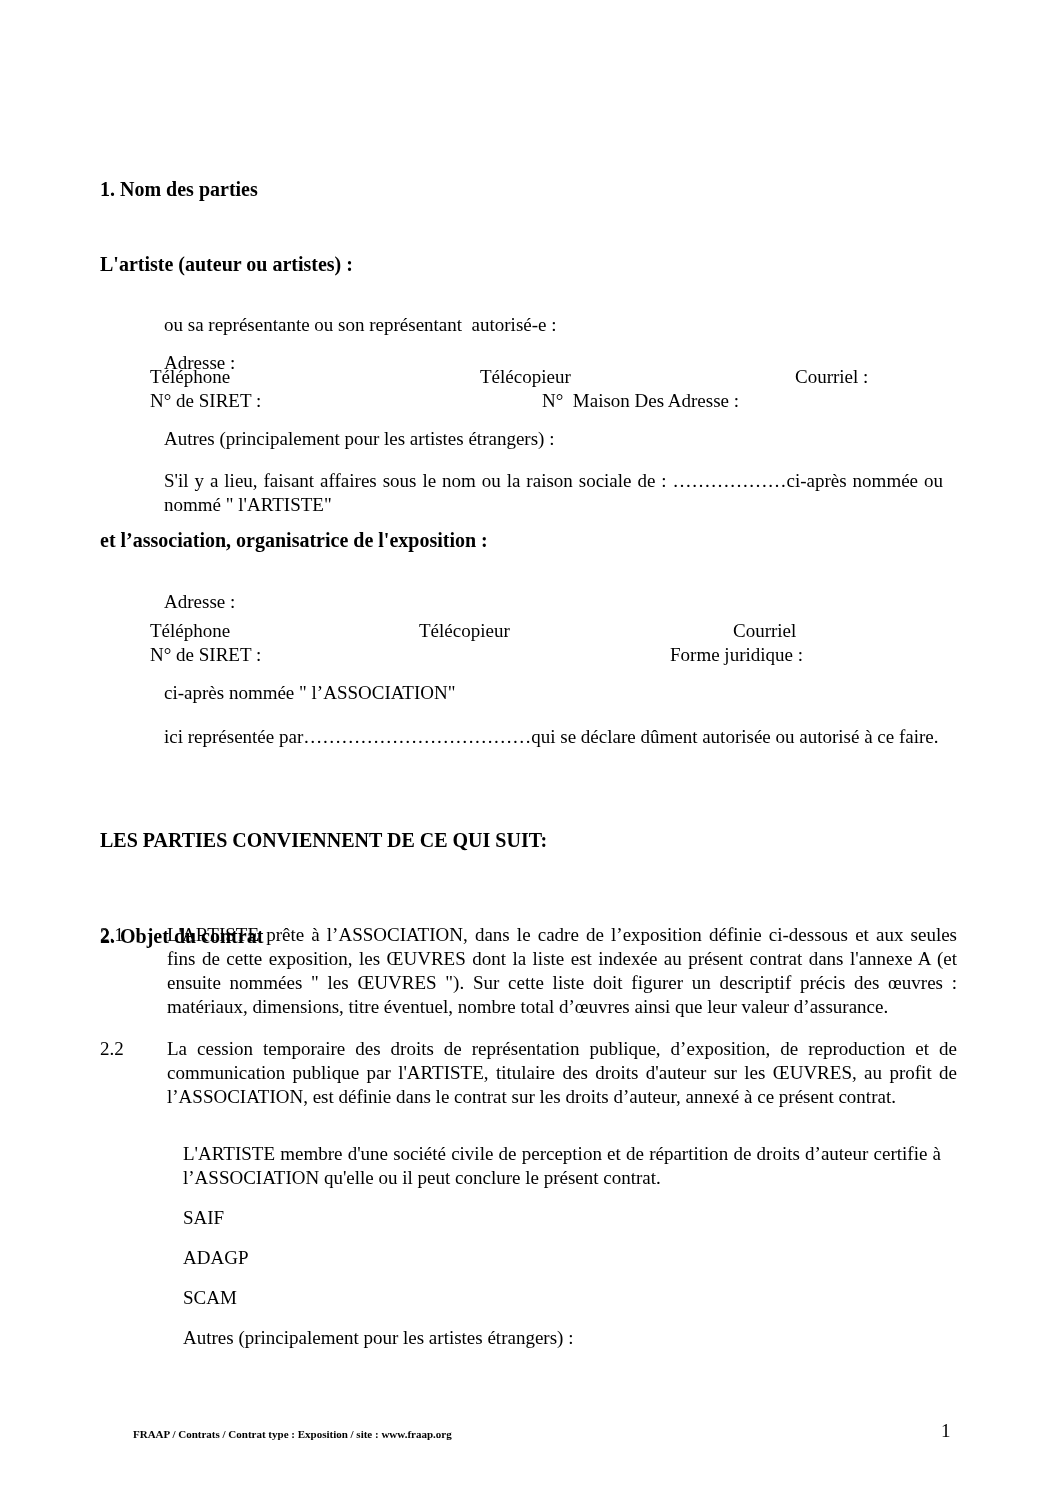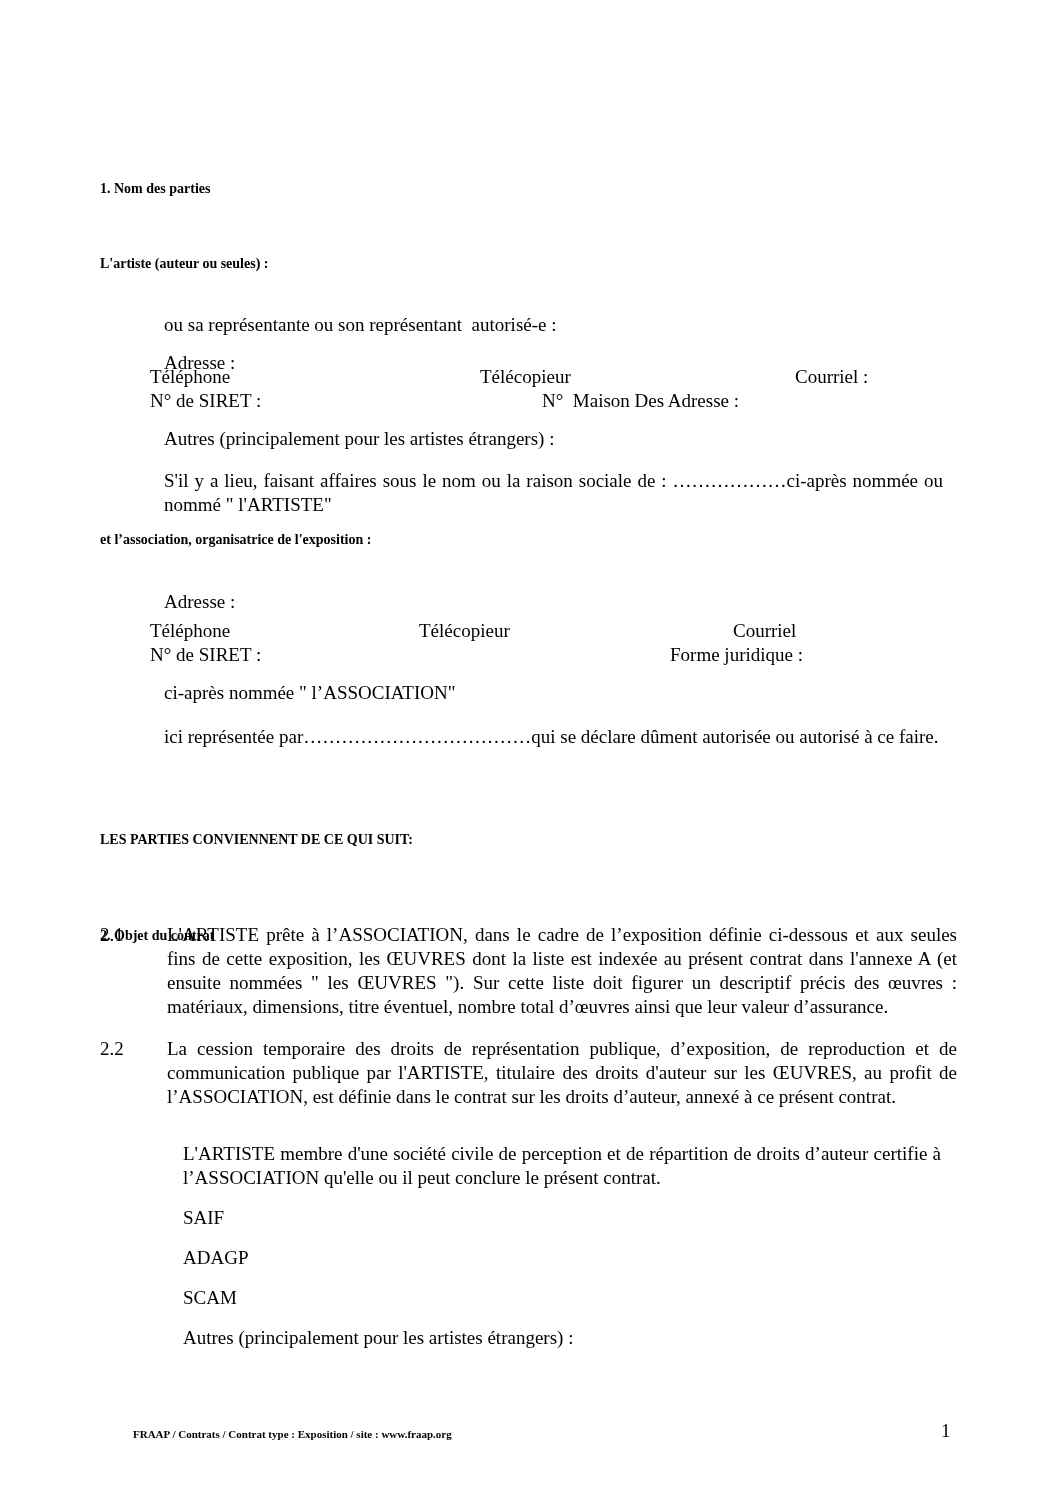--- a/index.html
+++ b/index.html
@@ -16,21 +16,21 @@
   }
   .abs { position: absolute; }
   .title {
     left: 0; top: 70px; width: 100%;
     text-align: center;
     font-size: 24px; font-weight: bold; line-height: 30px;
     letter-spacing: 0.5px;
   }
   .heading {
     left: 100px;
-    font-size: 14px; font-weight: bold; line-height: 26px;
+    font-size: 20px; font-weight: bold; line-height: 26px;
     white-space: pre;
   }
   .lines p, .para p { margin: 14px; }
   .lines p { white-space: pre-wrap; }
   .para { text-align: justify; }
   .tabrow { left: 150px; height: 24px; width: 860px; }
   .tabrow .tab { position: absolute; top: 0; white-space: pre; }
   .clause { left: 100px; width: 857px; }
   .clause .num { position: absolute; left: 0; top: 0; }
   .clause .body { margin-left: 67px; width: 790px; text-align: justify; }
@@ -45,21 +45,21 @@
   .page-number { left: 941px; top: 1419px; font-size: 19px; }
 </style>
 </head>
 <body>
 
 <div class="page">
 
 
   <div class="abs heading" style="top:176px">1. Nom des parties</div>
 
-  <div class="abs heading" style="top:251px">L'artiste (auteur ou seules) :</div>
+  <div class="abs heading" style="top:251px">L'artiste (auteur ou artistes) :</div>
 
   <div class="abs lines" style="left:150px; top:299px; width:860px">
     <p>ou sa représentante ou son représentant  autorisé-e :</p>
     <p>Adresse :</p>
   </div>
 
   <div class="abs tabrow" style="top:365px">
     <span class="tab" style="left:0">Téléphone</span>
     <span class="tab" style="left:330px">Télécopieur</span>
     <span class="tab" style="left:645px">Courriel :</span>

